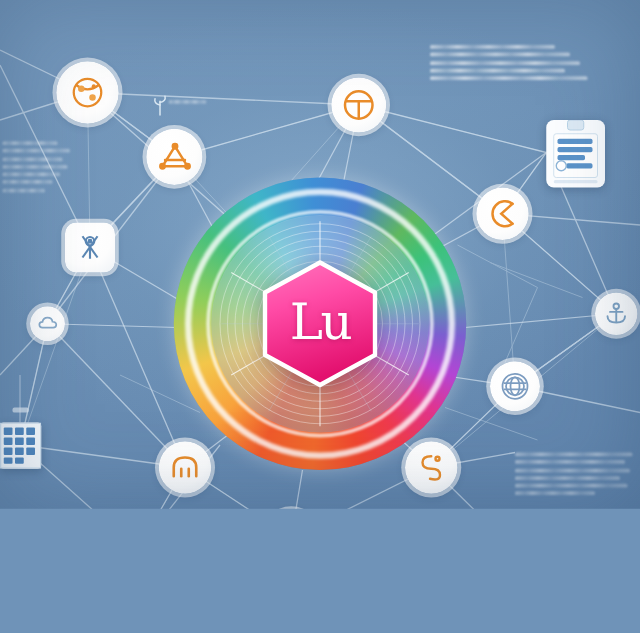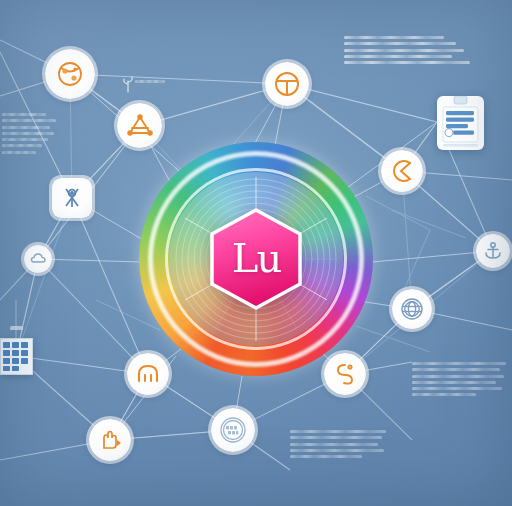--- a/index.html
+++ b/index.html
@@ -3,21 +3,21 @@
 <meta charset="utf-8">
 <title>Network Hub Diagram</title>
 <style>
   html,body{margin:0;padding:0;}
   body{
     width:512px;height:506px;overflow:hidden;
     font-family:"Liberation Sans", sans-serif;
     background:#6f93b8;
   }
   #stage{
-    position:relative;width:512px;height:506px;overflow:hidden;
+    position:relative;width:512px;height:407px;overflow:hidden;
     background:
       radial-gradient(ellipse 70% 60% at 50% 45%, rgba(150,185,215,.55) 0%, rgba(130,168,200,.20) 45%, rgba(95,130,168,0) 75%),
       linear-gradient(160deg,#7598bc 0%,#6d91b6 40%,#6589b0 72%,#5f83ab 100%);
   }
   .layer{position:absolute;left:0;top:0;width:512px;height:506px;}
 
   
   .textblock{position:absolute;}
   .textblock .ln{
     height:3px;border-radius:2px;margin-bottom:3.3px;

